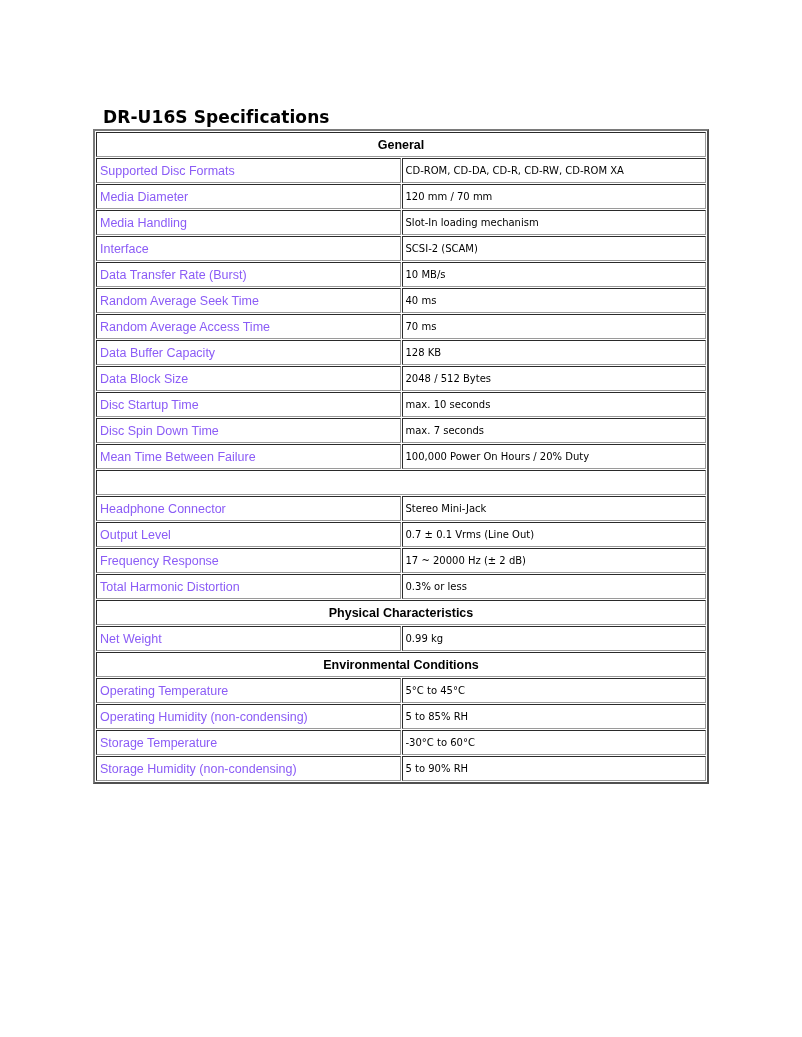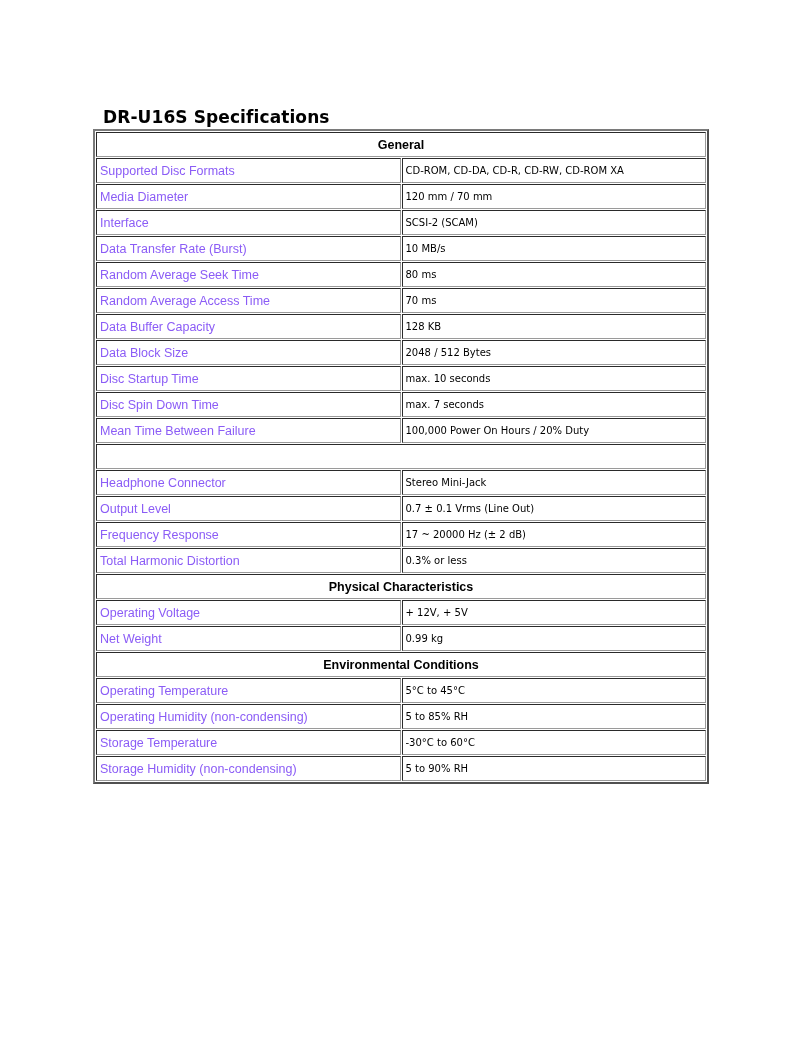--- a/index.html
+++ b/index.html
@@ -55,30 +55,34 @@
     </tr>
     <tr>
         <td class="label">Supported Disc Formats</td>
         <td class="value">CD-ROM, CD-DA, CD-R, CD-RW, CD-ROM XA</td>
       </tr>
     <tr>
         <td class="label">Media Diameter</td>
         <td class="value">120 mm / 70 mm</td>
       </tr>
     <tr>
+        <td class="label">Media Handling</td>
+        <td class="value">Slot-In loading mechanism</td>
+      </tr>
+    <tr>
         <td class="label">Interface</td>
         <td class="value">SCSI-2 (SCAM)</td>
       </tr>
     <tr>
         <td class="label">Data Transfer Rate (Burst)</td>
         <td class="value">10 MB/s</td>
       </tr>
     <tr>
         <td class="label">Random Average Seek Time</td>
-        <td class="value">80 ms</td>
+        <td class="value">40 ms</td>
       </tr>
     <tr>
         <td class="label">Random Average Access Time</td>
         <td class="value">70 ms</td>
       </tr>
     <tr>
         <td class="label">Data Buffer Capacity</td>
         <td class="value">128 KB</td>
       </tr>
     <tr>
@@ -115,24 +119,20 @@
       </tr>
     <tr>
         <td class="label">Total Harmonic Distortion</td>
         <td class="value">0.3% or less</td>
       </tr>
 
     <tr>
       <td class="section" colspan="2">Physical Characteristics</td>
     </tr>
     <tr>
-        <td class="label">Operating Voltage</td>
-        <td class="value">+ 12V, + 5V</td>
-      </tr>
-    <tr>
         <td class="label">Net Weight</td>
         <td class="value">0.99 kg</td>
       </tr>
 
     <tr>
       <td class="section" colspan="2">Environmental Conditions</td>
     </tr>
     <tr>
         <td class="label">Operating Temperature</td>
         <td class="value">5°C to 45°C</td>

